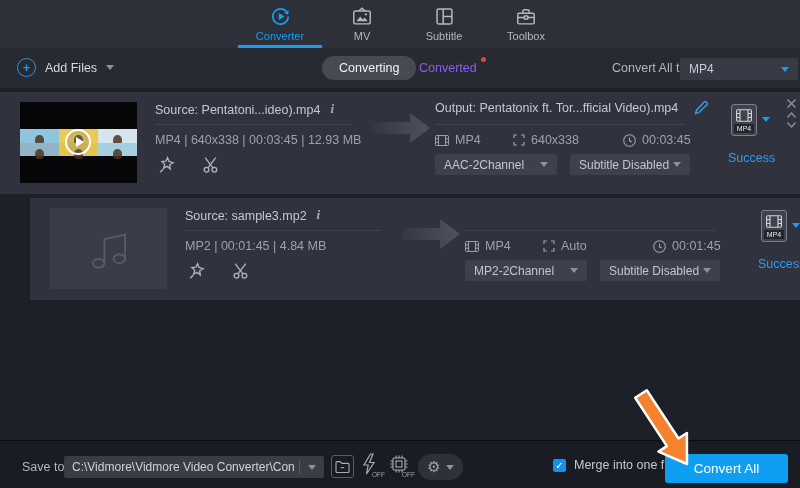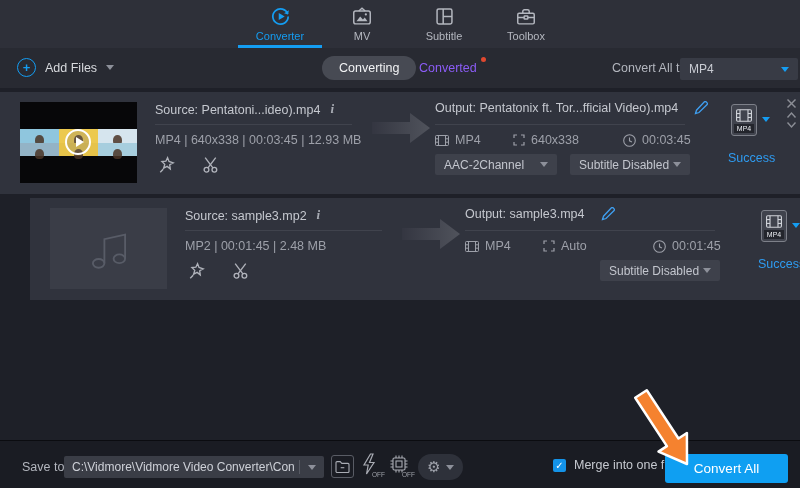--- a/index.html
+++ b/index.html
@@ -297,21 +297,21 @@
         <ellipse cx="29" cy="27.5" rx="5" ry="3.8"></ellipse>
         <path d="M16 31.5V10.5l18-4v21"></path>
       </svg>
     </div>
 
     <div class="srcline">
       <span>Source: sample3.mp2</span>
       <span class="iicon">i</span>
     </div>
     <div class="divider src"></div>
-    <div class="meta">MP2 | 00:01:45 | 2.48 MB</div>
+    <div class="meta">MP2 | 00:01:45 | 4.84 MB</div>
     <div class="tools">
       <svg width="18" height="18" viewBox="0 0 16 16" fill="none" stroke="#b0b3bb" stroke-width="1.2">
         <path d="M8.5 1.5l1.3 3.4 3.7 1.2-3.1 1.7.5 3.6-2.8-2.2-3.1 1.6 1-3.4-2.5-2.5 3.5-.3z"></path>
         <line x1="2" y1="14.5" x2="4.6" y2="11.8"></line>
       </svg>
       <svg width="18" height="18" viewBox="0 0 16 16" fill="none" stroke="#b0b3bb" stroke-width="1.2">
         <circle cx="4" cy="12.2" r="2.1"></circle>
           <circle cx="11" cy="12.2" r="2.1"></circle>
         <line x1="5.3" y1="10.5" x2="12.2" y2="1.5"></line>
           <line x1="9.7" y1="10.5" x2="2.8" y2="1.5"></line>
@@ -321,26 +321,20 @@
     <svg class="flowarrow" width="58" height="36" viewBox="0 0 58 36">
       <defs>
           <linearGradient id="g2" x1="0" y1="0" x2="1" y2="0">
         <stop offset="0" stop-color="#343641"></stop>
             <stop offset="1" stop-color="#50535c"></stop>
       </linearGradient>
         </defs>
       <polygon points="0,12 38,12 38,3 58,18 38,33 38,24 0,24" fill="url(#g2)"></polygon>
     </svg>
 
-    <div class="outline1">
-      <span>Output: sample3.mp4</span>
-      <svg width="14" height="14" viewBox="0 0 14 14" fill="none" stroke="#3f9ff0" stroke-width="1.3">
-        <path d="M1.5 12.5l1-3.3L10.2 1a1.5 1.5 0 0 1 2.1 0l.6.6a1.5 1.5 0 0 1 0 2.1L5 11.5z"></path>
-      </svg>
-    </div>
     <div class="divider out"></div>
     <div class="outmeta">
       <span class="om om1">
         <svg width="14" height="11" viewBox="0 0 14 11" fill="none" stroke="#9da0a9" stroke-width="1">
           <rect x="0.5" y="0.5" width="13" height="10" rx="1"></rect>
           <line x1="3.5" y1="0.5" x2="3.5" y2="10.5"></line>
             <line x1="10.5" y1="0.5" x2="10.5" y2="10.5"></line>
           <line x1="0.5" y1="3.8" x2="3.5" y2="3.8"></line>
             <line x1="0.5" y1="7.2" x2="3.5" y2="7.2"></line>
           <line x1="10.5" y1="3.8" x2="13.5" y2="3.8"></line>
@@ -355,20 +349,24 @@
         <span>Auto</span>
       </span>
       <span class="om">
         <svg width="13" height="13" viewBox="0 0 13 13" fill="none" stroke="#9da0a9" stroke-width="1.1">
           <circle cx="6.5" cy="6.5" r="5.8"></circle>
             <path d="M6.5 3.4v3.4l2.4 1.2"></path>
         </svg>
         <span>00:01:45</span>
       </span>
     </div>
+    <div class="sel audio">
+      <span>MP2-2Channel</span>
+      <span class="caret"></span>
+    </div>
     <div class="sel sub">
       <span>Subtitle Disabled</span>
       <span class="caret"></span>
     </div>
 
     <div class="fmticon">
       <svg width="16" height="13" viewBox="0 0 14 11" fill="none" stroke="#cfd2d8" stroke-width="1" style="position:absolute;left:4px;top:4px;">
         <rect x="0.5" y="0.5" width="13" height="10" rx="1"></rect>
         <line x1="3.5" y1="0.5" x2="3.5" y2="10.5"></line>
           <line x1="10.5" y1="0.5" x2="10.5" y2="10.5"></line>

